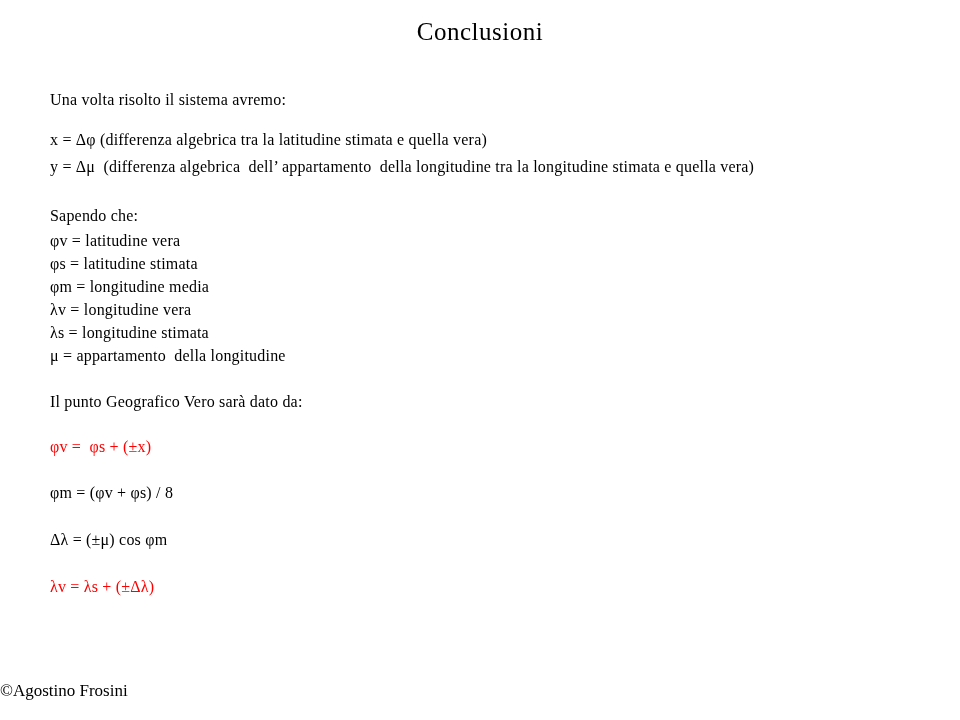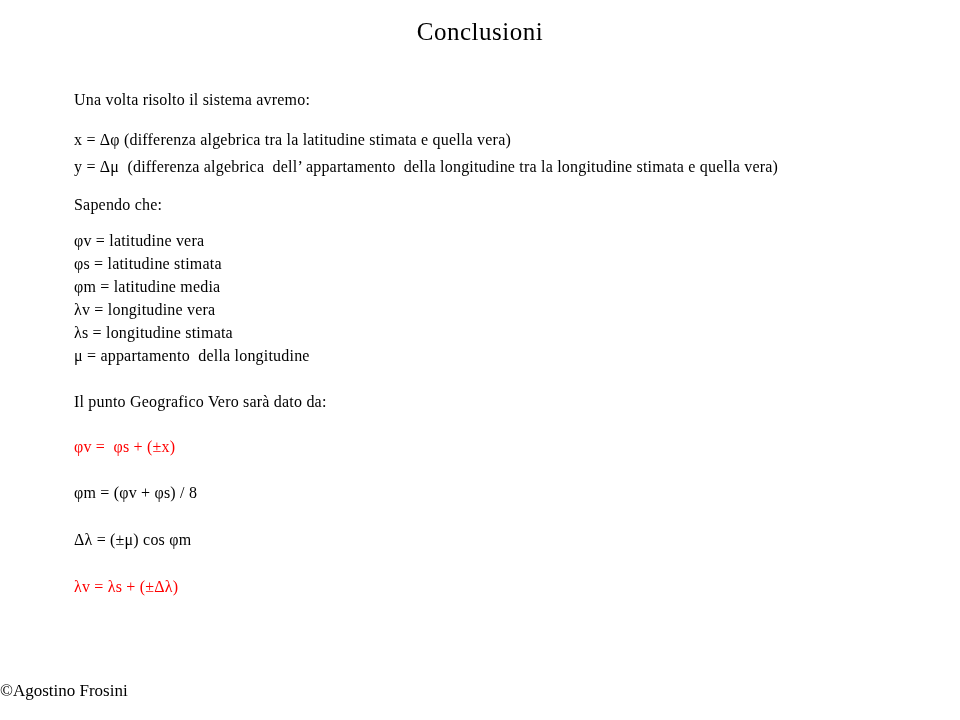--- a/index.html
+++ b/index.html
@@ -24,21 +24,20 @@
     text-align: center;
     font-size: 25px;
     letter-spacing: 0.5px;
   }
   .line {
     position: absolute;
     left: 50px;
     font-size: 16px;
     white-space: pre;
     letter-spacing: 0.2px;
-    margin-left: 24px;
   }
   .red {
     color: #FF0000;
     font-weight: normal;
   }
   .footer {
     position: absolute;
     top: 681px;
     left: 0;
     width: 100%;
@@ -51,27 +50,27 @@
 <div class="slide">
 
   <div class="title">Conclusioni</div>
 
   <div class="line" style="top:91px">Una volta risolto il sistema avremo:</div>
 
   <div class="line" style="top:131px">x = Δφ (differenza algebrica tra la latitudine stimata e quella vera)</div>
 
   <div class="line" style="top:158px">y = Δμ  (differenza algebrica  dell’ appartamento  della longitudine tra la longitudine stimata e quella vera)</div>
 
-  <div class="line" style="top:196px">Sapendo che:</div>
+  <div class="line" style="top:207px">Sapendo che:</div>
 
   <div class="line" style="top:232px">φv = latitudine vera</div>
 
   <div class="line" style="top:255px">φs = latitudine stimata</div>
 
-  <div class="line" style="top:278px">φm = latitudine media</div>
+  <div class="line" style="top:278px">φm = longitudine media</div>
 
   <div class="line" style="top:301px">λv = longitudine vera</div>
 
   <div class="line" style="top:347px">μ = appartamento  della longitudine</div>
 
   <div class="line" style="top:324px">λs = longitudine stimata</div>
 
   <div class="line" style="top:393px">Il punto Geografico Vero sarà dato da:</div>
 
   <div class="line red" style="top:438px">φv =  φs + (±x)</div>

